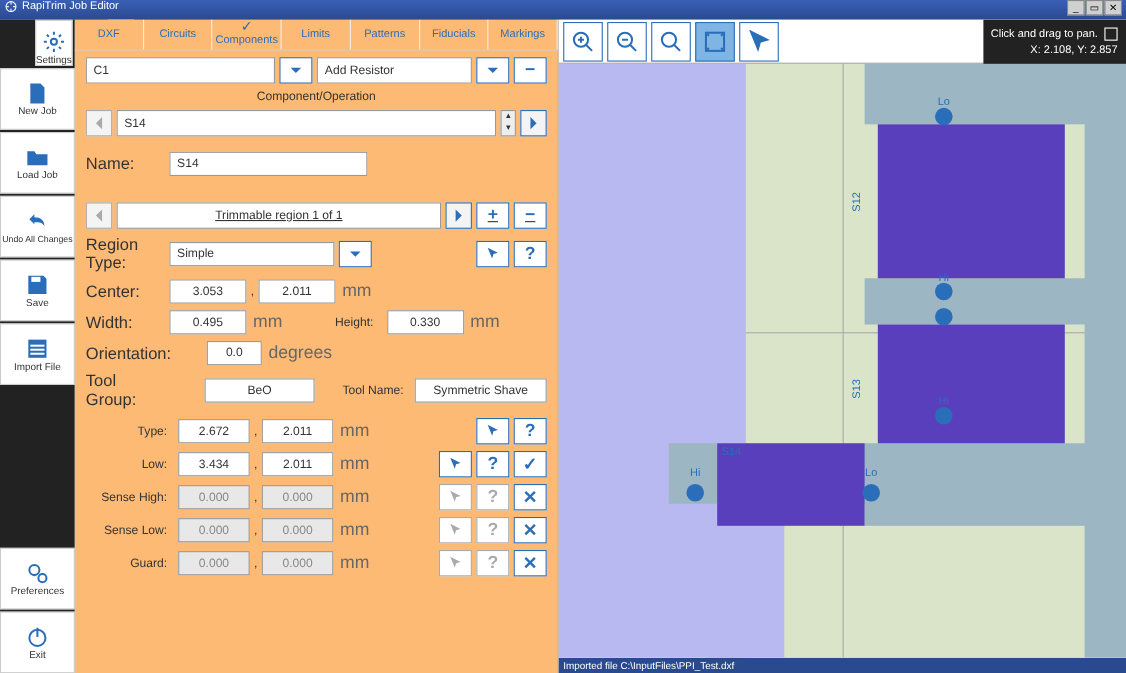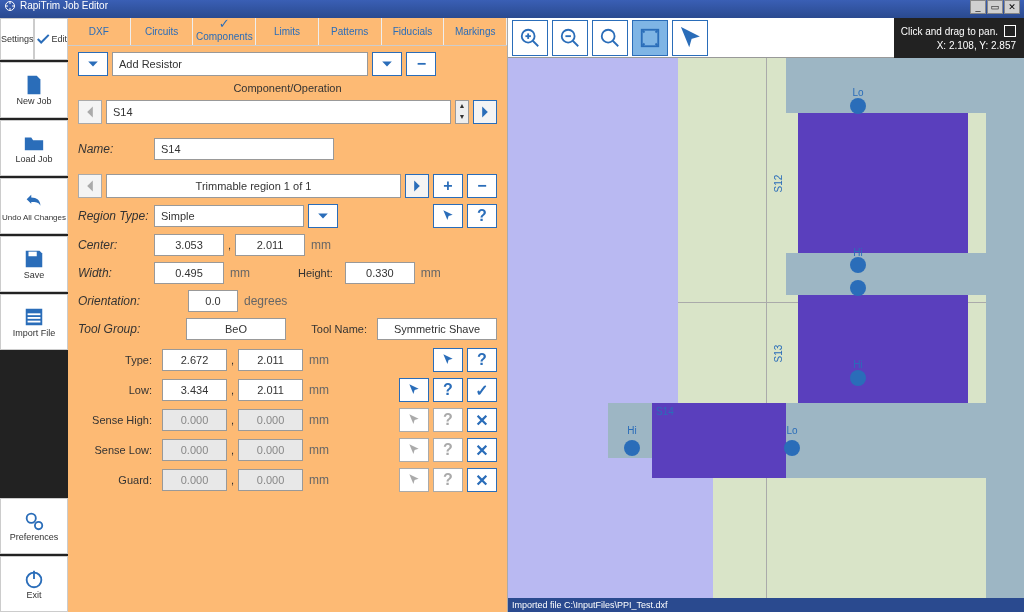--- a/index.html
+++ b/index.html
@@ -8,43 +8,43 @@
 .titlebar { height: 18px; background: linear-gradient(#3a5fb5,#2a4a8f); color: #fff; font-size: 10px; display: flex; align-items: flex-start; padding: 0 4px; }
 .titlebar .icon { width: 12px; height: 12px; margin-right: 4px; display:inline-block;}
 .titlebar .icon svg{width:12px;height:12px}
 .titlebar .winbtns { margin-left: auto; display: flex; gap: 1px; }
 .titlebar .winbtn { width: 16px; height: 14px; background: #d0d0d0; border: 1px solid #888; font-size: 9px; text-align: center; line-height: 12px; color:#000;}
 
 .main { display: flex; height: 594px; }
 
 .leftcol { width: 68px; background: #222; display: flex; flex-direction: column; }
 .leftcol .top2 { display: flex; height: 42px; }
-.leftcol .sidebtn { background: #fff; border: 1px solid #ccc; display: flex; flex-direction: row; align-items: center; justify-content: space-between; font-size: 9px; color: #333; width:34px;}
+.leftcol .sidebtn { background: #fff; border: 1px solid #ccc; display: flex; flex-direction: column; align-items: center; justify-content: flex-end; font-size: 9px; color: #333; width:34px;margin-left:32px;}
 .leftcol .vbtn { height: 56px; background: #fff; border: 1px solid #ccc; margin-top:2px; display: flex; flex-direction: column; align-items: center; justify-content: center; font-size: 9px; color: #333; }
 .leftcol .spacer { flex: 1; }
 .leftcol .vbtn svg, .leftcol .sidebtn svg { width: 22px; height: 22px; }
 
 .midcol { width: 440px; background: #fdba74; border-right: 1px solid #aaa; display:flex; flex-direction:column;}
 .tabs { display: flex; height: 28px; border-bottom: 1px solid #ccc; font-size: 10px; }
 .tab { flex: 1; display: flex; align-items: center; justify-content: center; color: #2a6db9; border-right:1px solid #eee; position:relative;}
 .tab.active { }
 .tab .chk{position:absolute;top:-2px;font-size:13px;}
 .form { padding: 6px 10px; font-size: 11px; color:#333;}
 .row { display: flex; align-items: center; margin-bottom: 6px; gap:4px;}
 .selectwide { flex:1; height: 24px; border: 1px solid #999; padding: 0 6px; display:flex; align-items:center; background:#fff;}
 .ddbtn { width: 30px; height: 24px; border: 1px solid #2a6db9; display:flex; align-items:center; justify-content:center; background:#fff;}
 .ddbtn svg{width:12px;height:12px;fill:#2a6db9;}
 .sqbtn { width: 30px; height: 24px; border: 1px solid #2a6db9; display:flex; align-items:center; justify-content:center; background:#fff; color:#2a6db9; font-size:16px; font-weight:bold;}
 .sqbtn.grey{border-color:#aaa;color:#aaa;}
 .centertxt{text-align:center; flex:1; font-size:11px;}
-.lbl { width: 72px; font-size: 12px; font-style: italic; }
+.lbl { width: 72px; font-size: 15px; }
 .lbl2 { width: 80px; text-align:right; padding-right:6px;}
 .inp { height: 22px; border: 1px solid #999; padding: 0 6px; background:#fff; font-size:11px; display:flex; align-items:center; justify-content:center;}
 .inp.ro{background:#e8e8e8;color:#888;}
-.unit{font-size:12px; color:#666; margin-left:2px;}
+.unit{font-size:16px; color:#666; margin-left:2px;}
 .navarrow{width:24px;height:24px;border:1px solid #aaa;display:flex;align-items:center;justify-content:center;background:#f4f4f4;}
 .navarrow svg{width:14px;height:14px;fill:#aaa;}
 .navarrow.active svg{fill:#2a6db9;}
 .navarrow.active{border-color:#2a6db9;}
 .updown{width:14px;height:24px;border:1px solid #999;background:#eee;display:flex;flex-direction:column;}
 .updown div{flex:1;font-size:7px;text-align:center;line-height:10px;}
 
 .rightcol { flex: 1; background: #d9e4c8; position: relative; display:flex; flex-direction:column;}
 .toolbar { height: 40px; background: #fff; display: flex; align-items: center; padding: 0 4px; gap:4px; border-bottom:1px solid #999;}
 .toolbtn{width:36px;height:36px;border:1px solid #2a6db9;display:flex;align-items:center;justify-content:center;background:#fff;}
@@ -169,20 +169,23 @@
           <span>Fiducials</span>
         </div>
   <div class="tab">
           <span>Markings</span>
         </div>
  </div>
 
  <div class="form">
 
   <div class="row">
+   <div class="selectwide">
+            <span>C1</span>
+          </div>
    <div class="ddbtn">
             <svg viewBox="0 0 10 10">
               <path d="M1 3l4 4 4-4z"></path>
             </svg>
           </div>
    <div class="selectwide" style="flex:0.8">
             <span>Add Resistor</span>
           </div>
    <div class="ddbtn">
             <svg viewBox="0 0 10 10">
@@ -215,21 +218,21 @@
           </div>
   </div>
 
   <div class="row" style="margin-top:14px;">
    <div class="lbl">Name:</div>
    <div class="inp" style="width:180px;justify-content:flex-start;">
             <span>S14</span>
           </div>
   </div>
 
-  <div class="row" style="margin-top:14px;">
+  <div class="row" style="margin-top:24px;text-decoration:underline;">
    <div class="navarrow">
             <svg viewBox="0 0 10 10">
               <path d="M7 1L3 5l4 4z"></path>
             </svg>
           </div>
    <div class="selectwide" style="justify-content:center;">
             <span>Trimmable region 1 of 1</span>
           </div>
    <div class="navarrow active">
             <svg viewBox="0 0 10 10">

